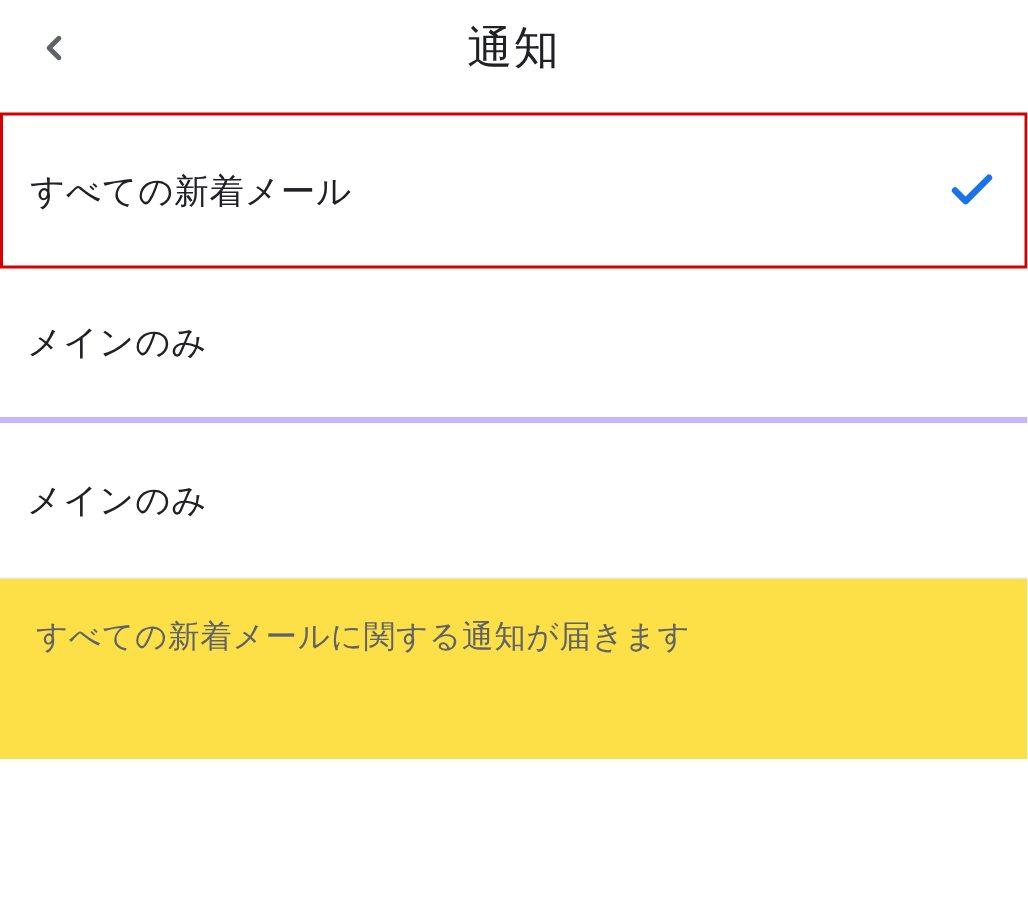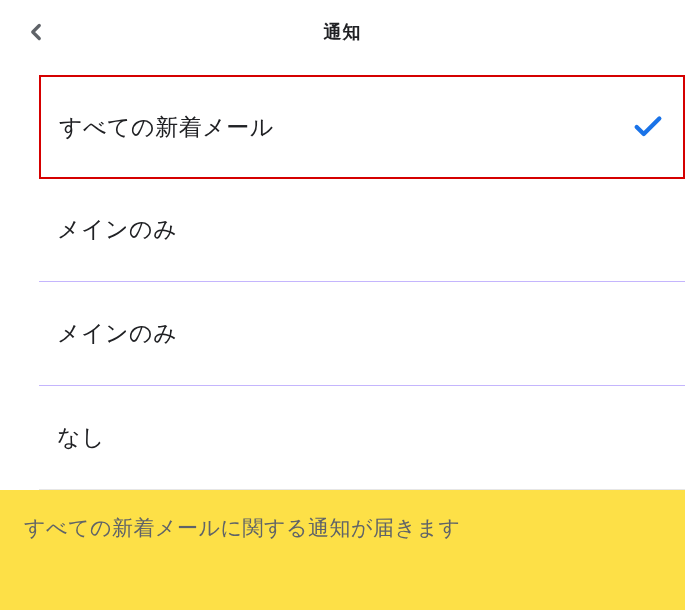--- a/index.html
+++ b/index.html
@@ -28,36 +28,35 @@
       display: flex;
       align-items: center;
       justify-content: center;
       cursor: pointer;
       color: #5f6368;
     }
     .header-title {
       position: absolute;
       left: 50%;
       transform: translateX(-50%);
-      font-size: 18px;
-      font-weight: 700;
+      font-size: 30px;
+      font-weight: 400;
       color: #202124;
       letter-spacing: 1px;
     }
     .options {
       margin-top: 12px;
-      padding-left: 39px;
     }
     .option-row {
       display: flex;
       align-items: center;
       justify-content: space-between;
       min-height: 104px;
       padding: 0 18px;
-      border-bottom: 1px solid #c4b5fd;
+      border-bottom: 4px solid #c4b5fd;
       cursor: pointer;
       background: #ffffff;
     }
     .option-row:last-of-type {
       border-bottom: 1px solid #e6e6e6;
     }
     .option-label {
       font-size: 23px;
       color: #202124;
       letter-spacing: 0.5px;
@@ -106,19 +105,16 @@
   </div>
 
   <div class="option-row">
     <span class="option-label">メインのみ</span>
   </div>
 
   <div class="option-row">
     <span class="option-label">メインのみ</span>
   </div>
 
-  <div class="option-row">
-    <span class="option-label">なし</span>
-  </div>
 
 </div>
 
 <div class="description">すべての新着メールに関する通知が届きます</div>
 
 </body></html>

